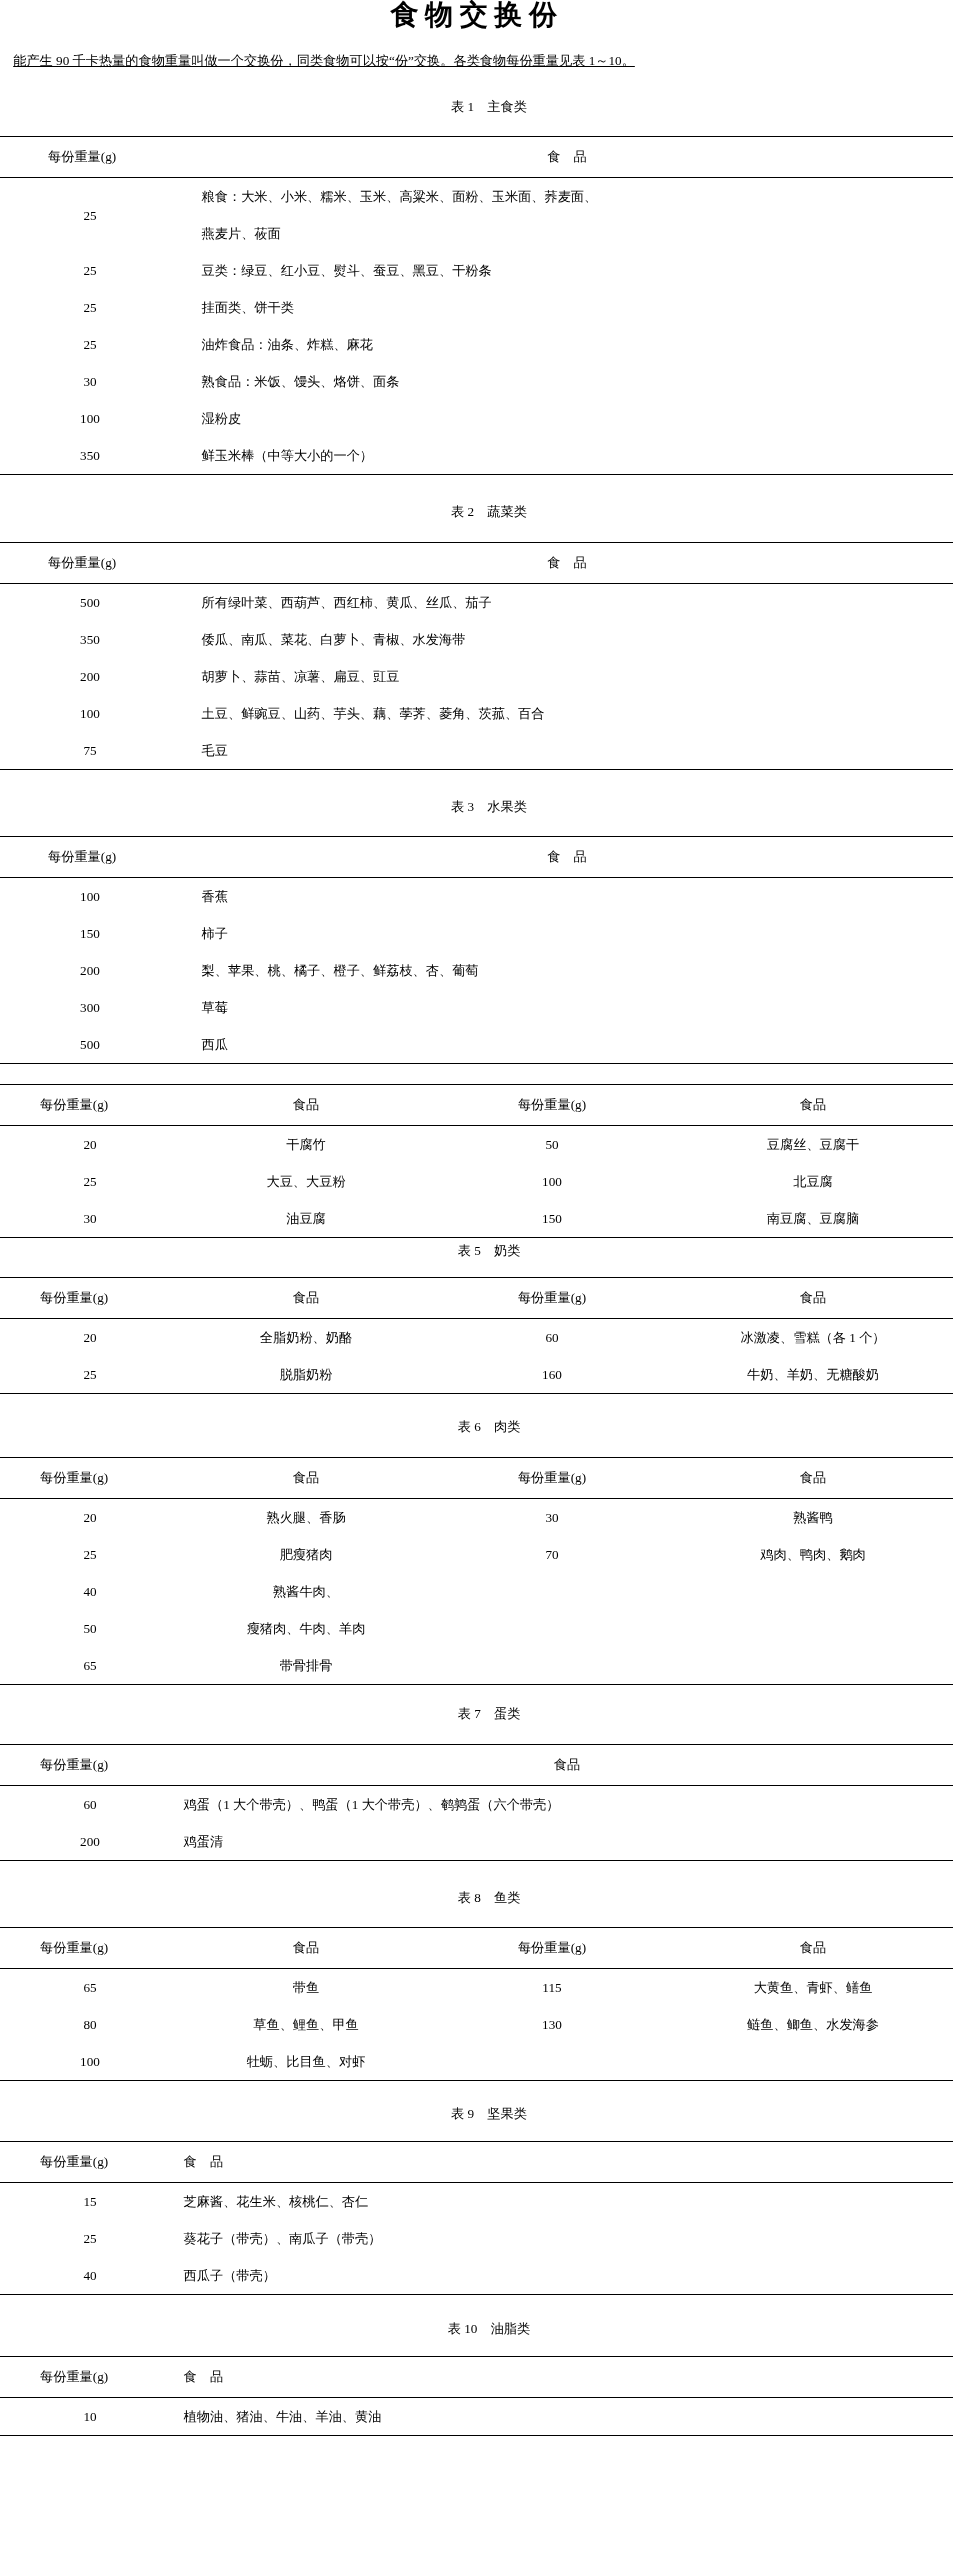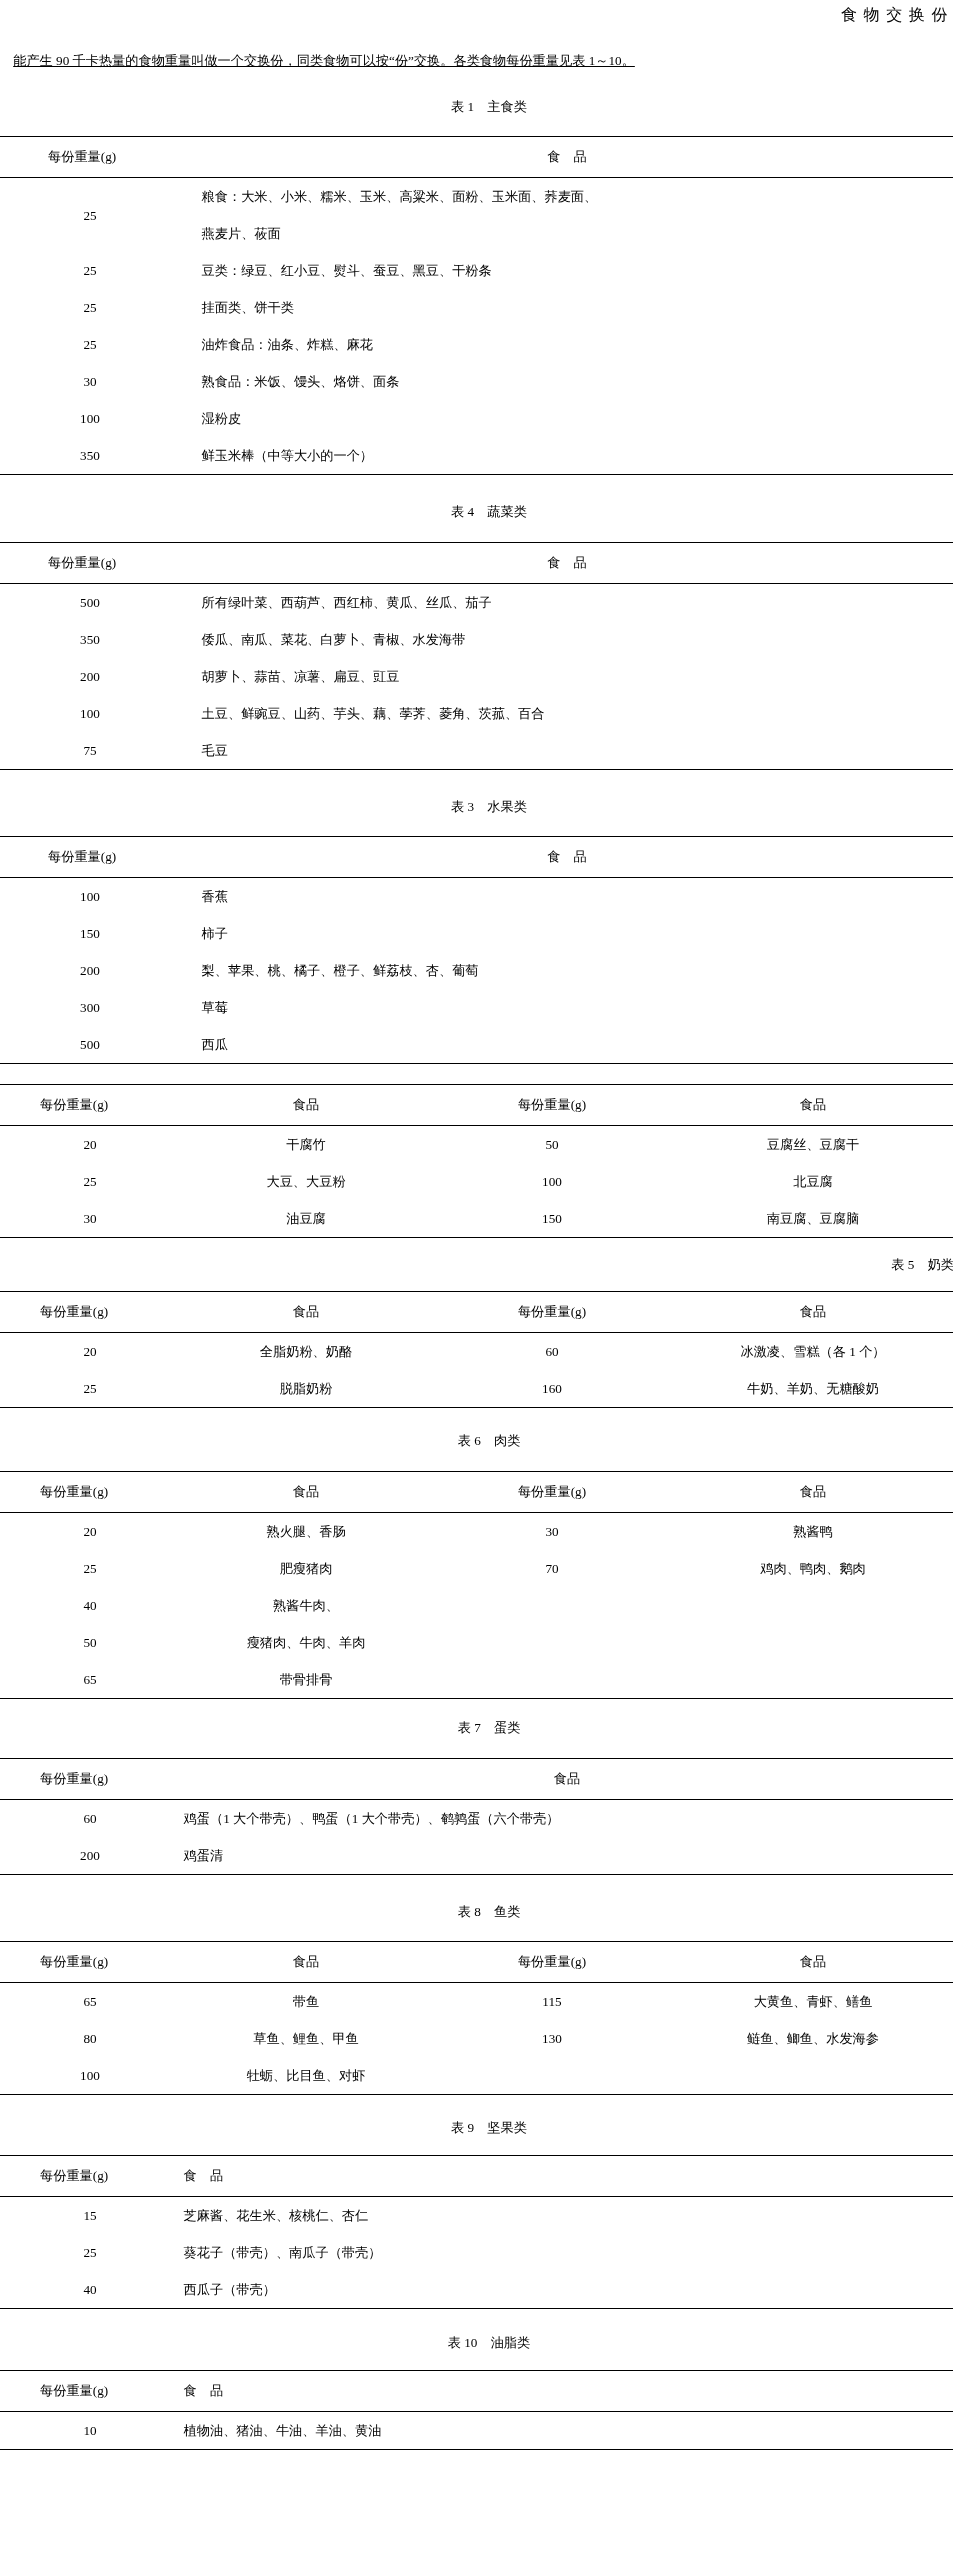--- a/index.html
+++ b/index.html
@@ -4,23 +4,23 @@
 <style>
   html,body{margin:0;padding:0;background:#ffffff;}
   body{
     width:954px;
     min-height:2576px;
     color:#000;
     font-family:"Liberation Serif","DejaVu Serif",serif;
   }
   .doc{width:954px;}
   .title{
-    text-align:right;
-    font-size:16px;
-    font-weight:normal;
+    text-align:center;
+    font-size:28px;
+    font-weight:bold;
     letter-spacing:6.6px;
     line-height:26.4px;
     margin:2.4px 0 0 0;
   }
   .intro{
     font-size:13.2px;
     line-height:18px;
     margin:23px 14.4px 0 13.2px;
     text-decoration:underline;
   }
@@ -65,21 +65,21 @@
   .food-center th.th-f{text-align:center;}
   .food-left th.th-f{text-align:left;padding-left:3.6px;}
   .cols4 th.th-f{text-align:center;}
   
   td.c-w{text-align:center;}
   .cols2 td.c-f{text-align:left;}
   .padfar td.c-f{padding-left:21.6px;}
   .padnear td.c-f{padding-left:3.6px;}
   .cols4 td.c-f{text-align:center;}
   
-  .s5 .caption{margin-top:18px;text-align:right;}
+  .s5 .caption{margin-top:4px;}
   .s5 .tbl{margin-top:17px;}
   .s6 .caption{margin-top:24px;}
   .s7 .caption{margin-top:20.4px;}
   .s9 .caption{margin-top:24px;}
   .s9 .tbl{margin-top:18px;}
   .s10 .caption{margin-top:25px;}
   .s10 .tbl{margin-top:18px;}
 </style>
 </head>
 <body>
@@ -131,21 +131,21 @@
           </tr>
           <tr>
             <td class="c-w">350</td>
             <td class="c-f">鲜玉米棒（中等大小的一个）</td>
           </tr>
         </tbody>
     </table>
   </section>
 
   <section class="sec s2">
-    <div class="caption">表 4　蔬菜类</div>
+    <div class="caption">表 2　蔬菜类</div>
     <table class="tbl cols2 food-center padfar">
       <colgroup>
           <col class="c1">
           <col>
         </colgroup>
       <thead>
         <tr>
           <th class="th-w">每份重量(g)</th>
           <th class="th-f">食　品</th>
         </tr>

